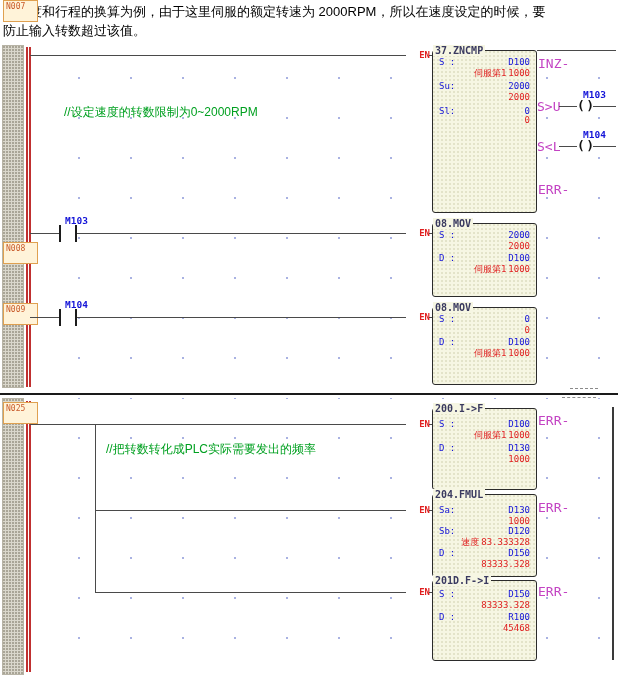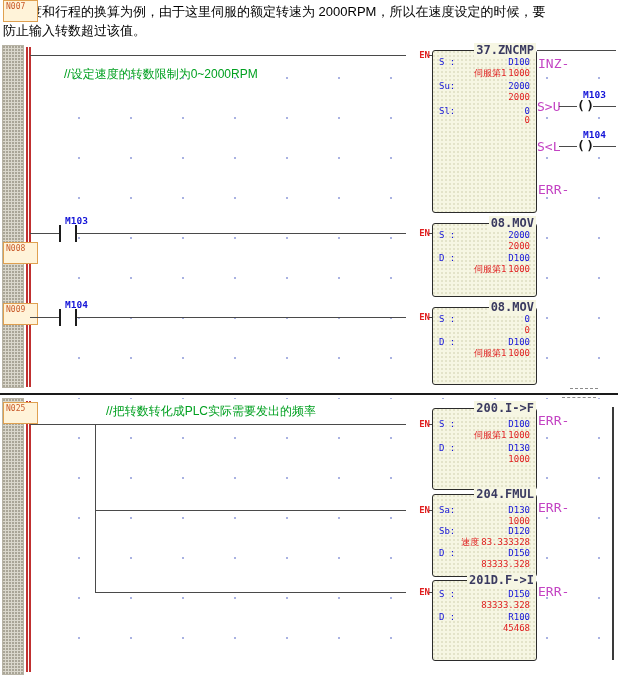--- a/index.html
+++ b/index.html
@@ -17,42 +17,42 @@
         background-size:52px 40px;}
   .wire{position:absolute;height:1px;background:#4a4a4a;}
   .vwire{position:absolute;width:1px;background:#4a4a4a;}
   .rrail{position:absolute;width:2px;background:#3a3a3a;}
   .rlabel{position:absolute;left:3px;width:35px;height:22px;background:#FFF3D9;
           border:1px solid #DFA050;box-sizing:border-box;font-size:8px;line-height:9px;
           color:#C85A2A;padding:1px 0 0 2px;}
   .fb{position:absolute;left:432px;width:105px;background-color:#F6F6E3;box-sizing:border-box;
       background-image:radial-gradient(circle at 1px 1px,#E3E3C9 1px,transparent 1.2px);
       background-size:4px 4px;border:1px solid #2b2b2b;border-radius:3px;font-size:9px;}
-  .fb .title{position:absolute;top:-6px;left:0;right:0;text-align:right;font-weight:bold;
-             color:#3A3A60;font-size:12px;line-height:11px;}
+  .fb .title{position:absolute;top:-6px;left:0;right:0;text-align:left;font-weight:bold;
+             color:#3A3A60;font-size:10px;line-height:11px;}
   .fb .title span{background:#F6F6E3;padding:0 2px;}
   .fr{position:absolute;left:6px;right:6px;height:11px;line-height:11px;white-space:nowrap;}
   .pl{position:absolute;left:0;color:#1414D8;}
   .pv{position:absolute;right:0;color:#1414D8;}
   .r2{text-align:right;color:#E02020;}
   .r2 span{color:#E02020;}
   .r2 span+span{margin-left:2px;}
   .en{position:absolute;width:24px;text-align:right;color:#E02020;font-weight:bold;
       font-size:9px;line-height:11px;}
   .pin{position:absolute;color:#C343C3;font-size:13px;line-height:11px;}
   .pin.dash:after{content:"-";}
   .mlabel{position:absolute;color:#1414D8;font-weight:bold;font-size:9.5px;line-height:11px;padding-left:12px;}
   .contact{position:absolute;width:18px;height:17px;border-left:2px solid #1c1c1c;
            border-right:2px solid #1c1c1c;background:#fff;box-sizing:border-box;}
   .coil{position:absolute;width:17px;height:15px;color:#111;font-weight:bold;
         font-size:13px;line-height:14px;}
   .coil:before{content:"(";position:absolute;left:0;top:0;}
   .coil:after{content:")";position:absolute;right:0;top:0;}
   .cmt{position:absolute;color:#00A020;font-family:"Liberation Sans",sans-serif;
-       font-size:12px;white-space:nowrap;}
+       font-size:12px;white-space:nowrap;margin-top:38px;}
   .divider{position:absolute;left:0;top:393px;width:618px;height:2px;background:#1a1a1a;}
   .dfrag{position:absolute;height:4px;border-top:1px dashed #8a8a8a;}
 </style>
 </head>
 <body>
 
 <div id="screen">
 
   <div class="intro">
     <div>段速度和行程的换算为例，由于这里伺服的额定转速为 2000RPM，所以在速度设定的时候，要</div>

